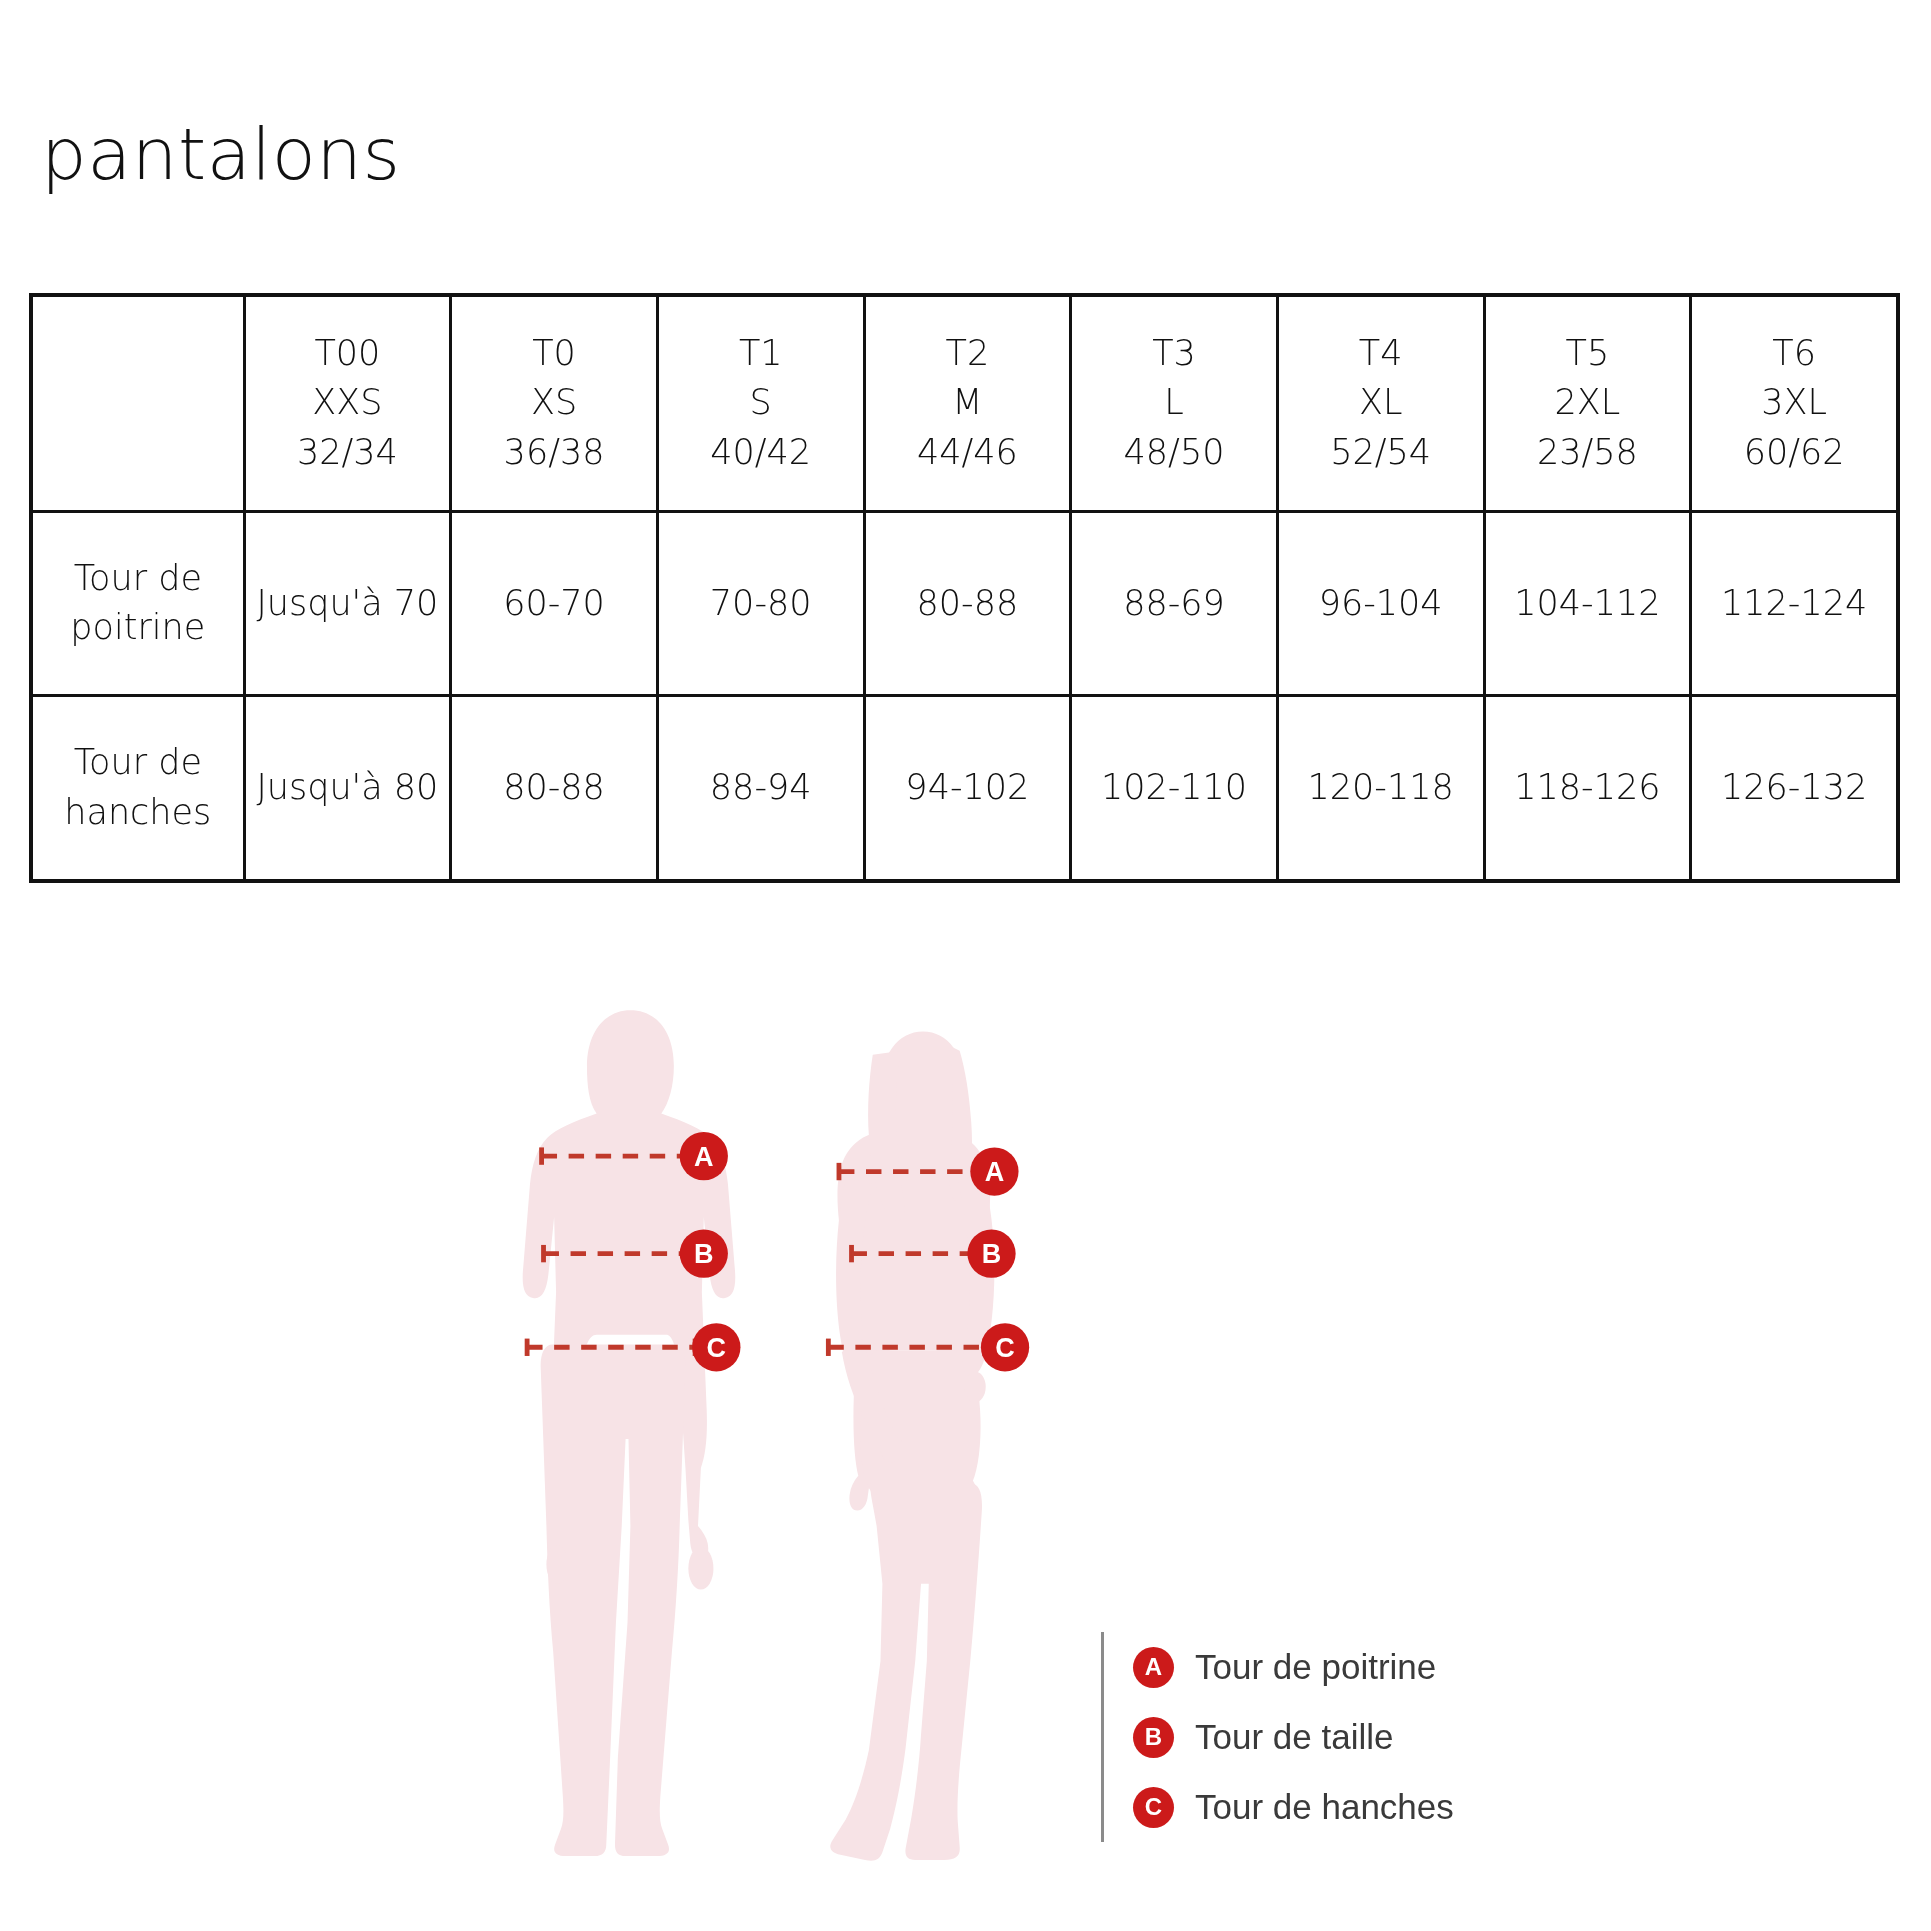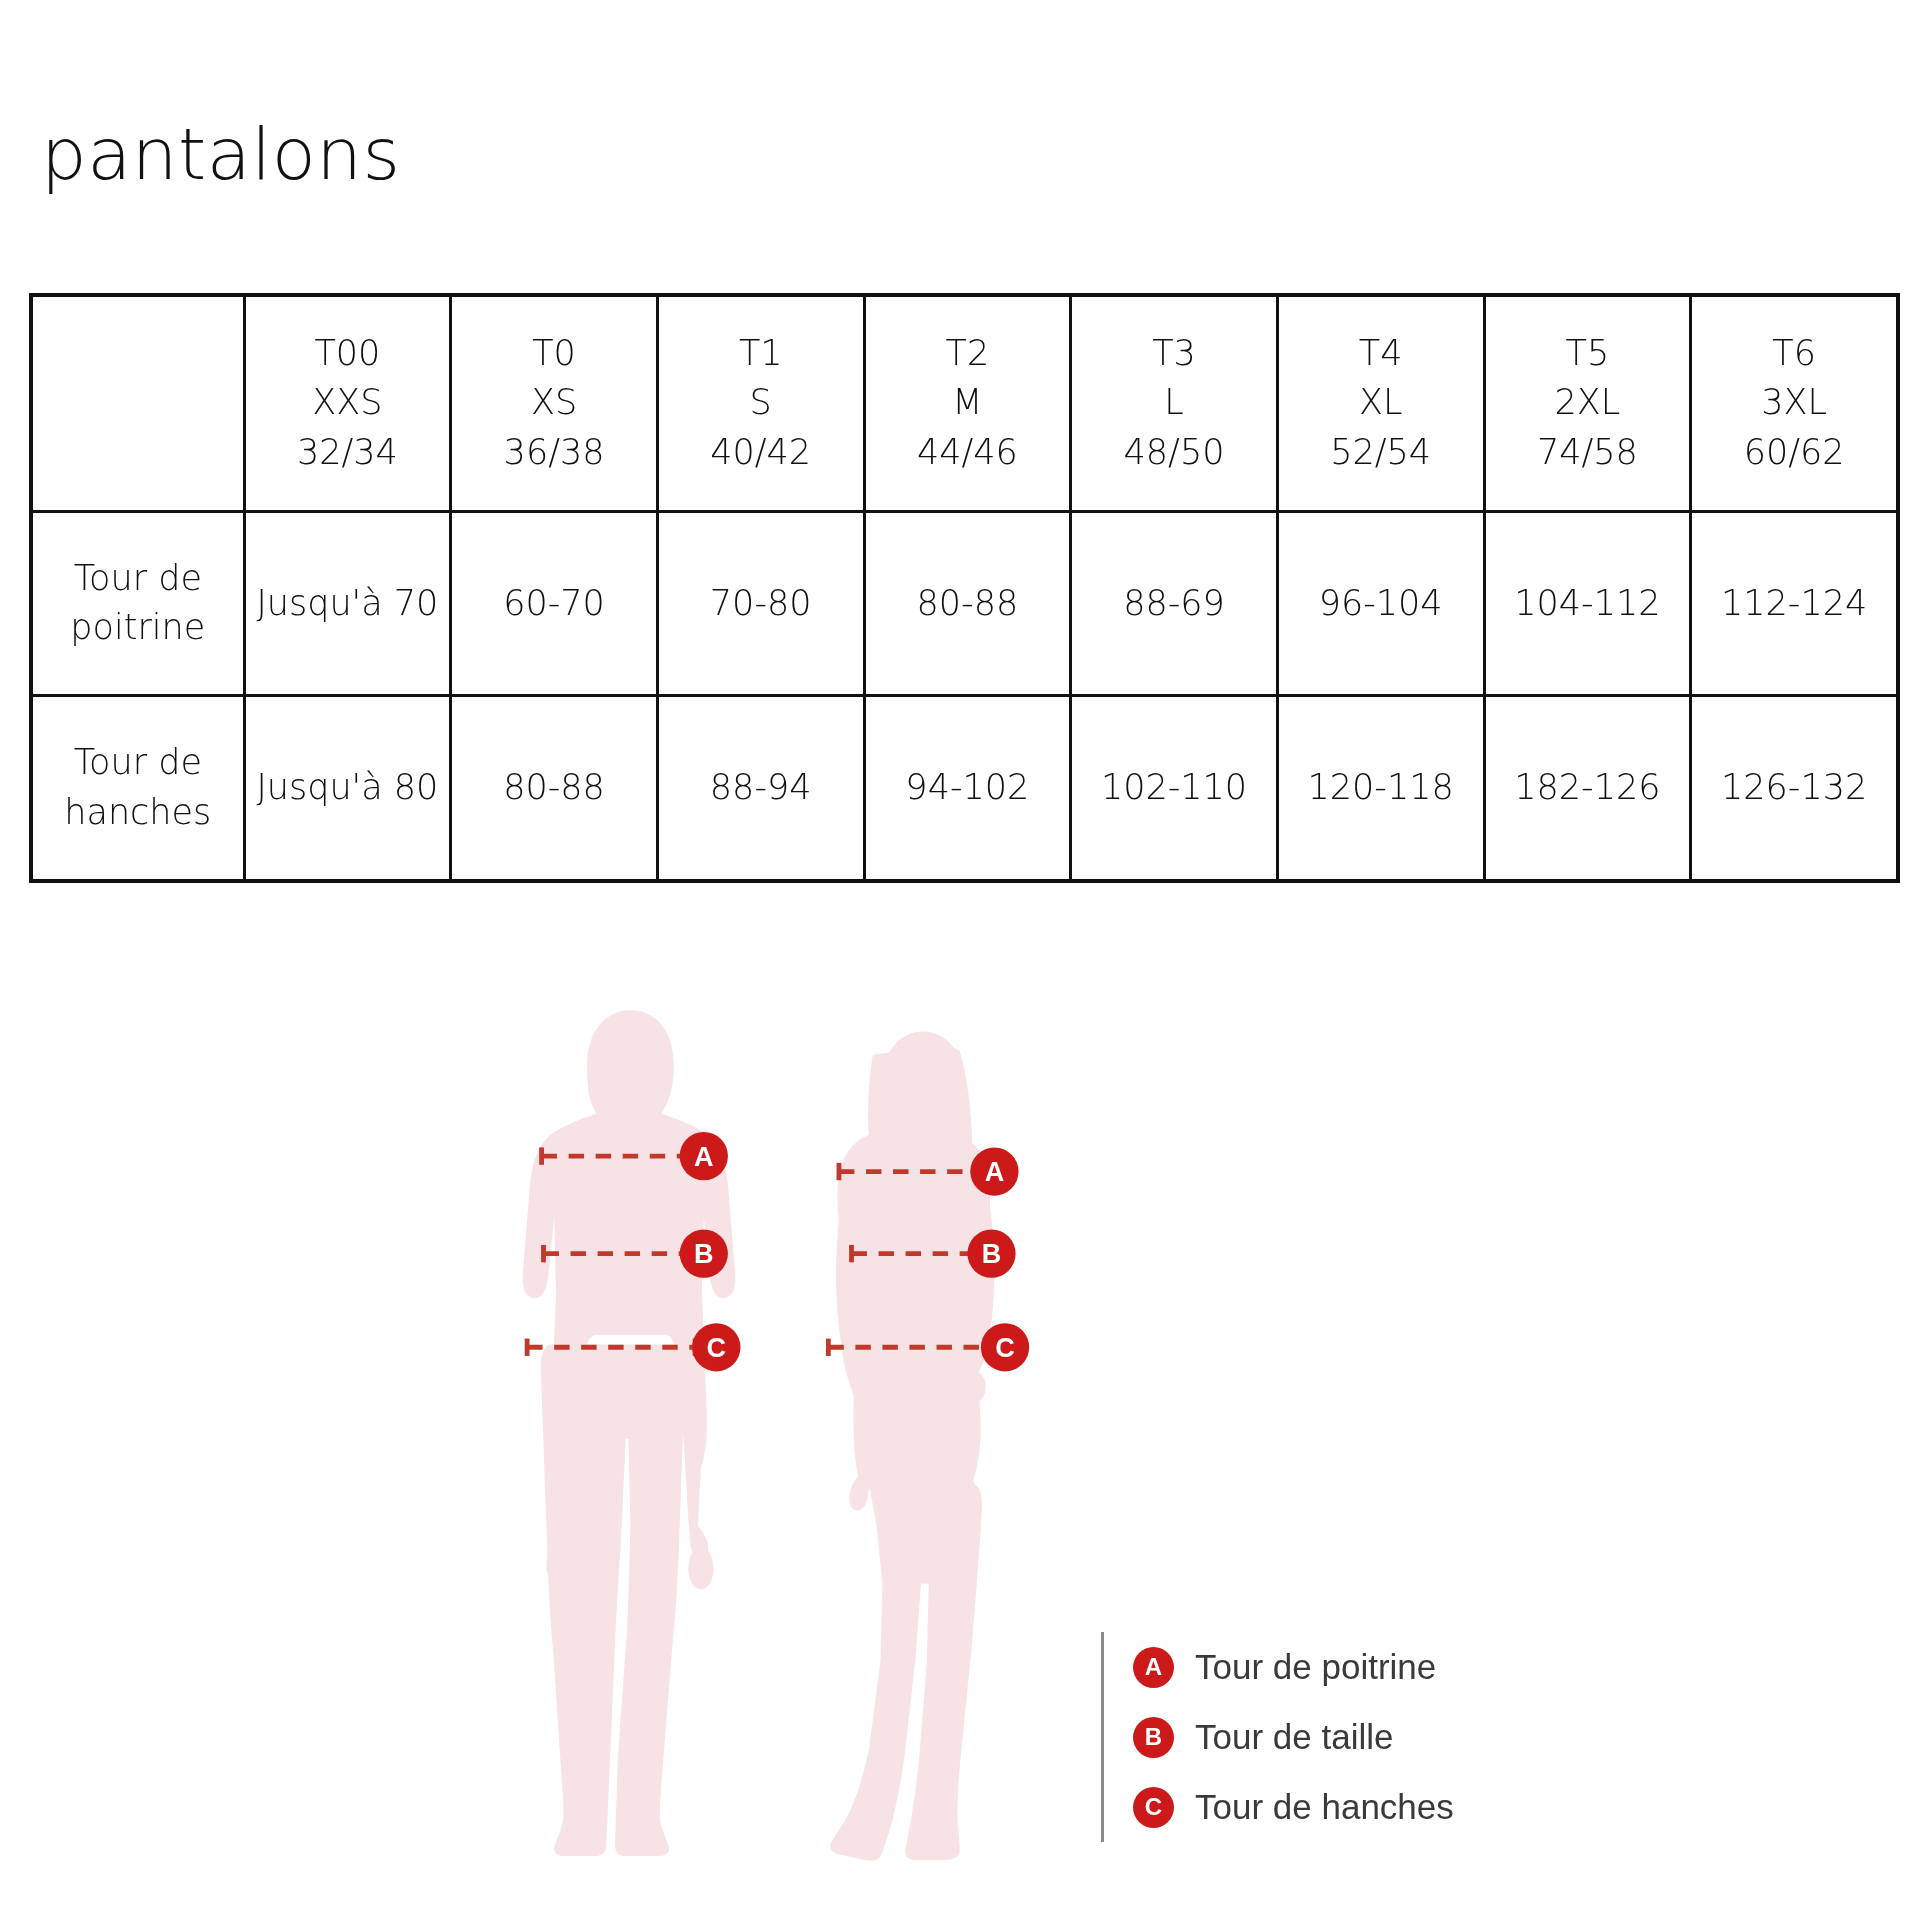--- a/index.html
+++ b/index.html
@@ -164,21 +164,21 @@
 
         <td class="col-size">
           <span class="hdr-line">T4</span>
           <span class="hdr-line">XL</span>
           <span class="hdr-line">52/54</span>
         </td>
 
         <td class="col-size">
           <span class="hdr-line">T5</span>
           <span class="hdr-line">2XL</span>
-          <span class="hdr-line">74/58</span>
+          <span class="hdr-line">23/58</span>
         </td>
 
         <td class="col-size">
           <span class="hdr-line">T6</span>
           <span class="hdr-line">3XL</span>
           <span class="hdr-line">60/62</span>
         </td>
       </tr>
 
       <tr class="data-row">
@@ -194,21 +194,21 @@
       </tr>
 
       <tr class="data-row">
         <td class="col-label corner-cell">Tour de hanches</td>
         <td>Jusqu'à 80</td>
         <td>80-88</td>
         <td>88-94</td>
         <td>94-102</td>
         <td>102-110</td>
         <td>120-118</td>
-        <td>182-126</td>
+        <td>118-126</td>
         <td>126-132</td>
       </tr>
 
     </tbody>
   </table>
 </div>
 
 <div id="figure-area">
 
   <div id="silhouettes">

